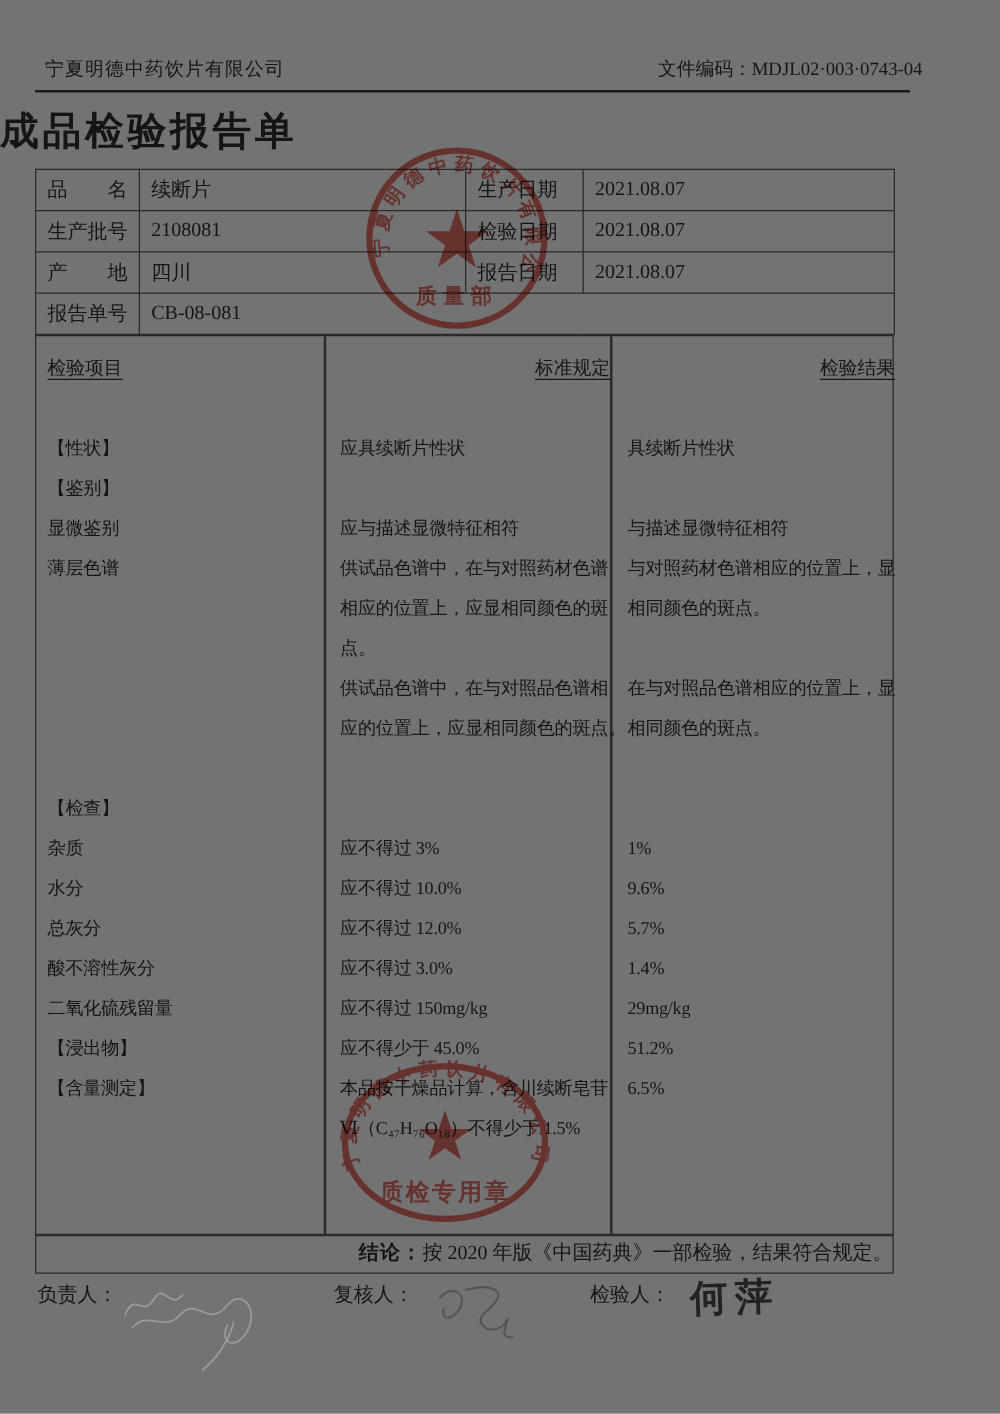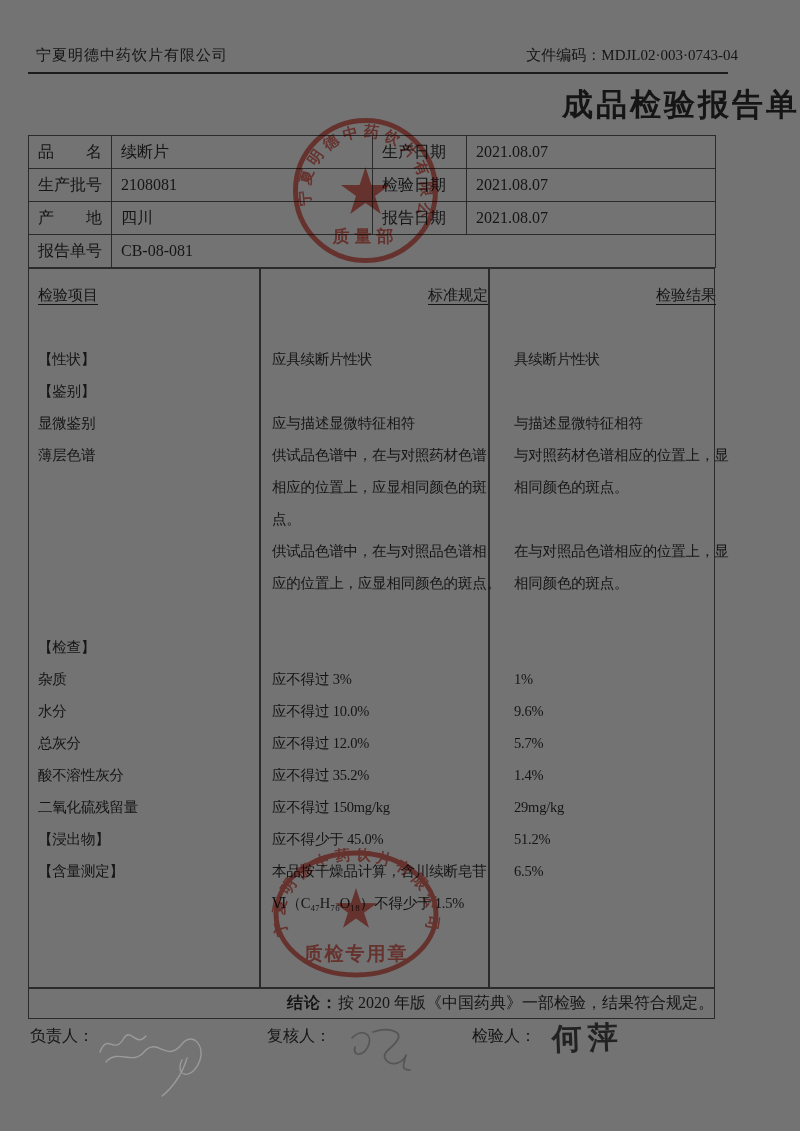--- a/index.html
+++ b/index.html
@@ -4,21 +4,21 @@
 <style>
   html,body{margin:0;padding:0;background:#e8e8e8;}
   .page{
     position:relative;width:800px;height:1131px;margin:0 auto;background:#737373;
     font-family:"Liberation Serif","DejaVu Serif",serif;color:#151515;overflow:hidden;
   }
   
   .company{position:absolute;left:36px;top:46px;font-size:15px;letter-spacing:1px;}
   .doccode{position:absolute;top:46px;right:62px;font-size:15px;}
   .hrule{position:absolute;left:28px;top:72px;width:700px;height:2px;background:#1c1c1c;}
-  .title{position:absolute;left:0;top:84px;width:100%;text-align:right;
+  .title{position:absolute;left:0;top:84px;width:100%;text-align:left;
          font-size:31px;font-weight:bold;letter-spacing:3px;}
   
   .info{position:absolute;left:28px;top:135px;border-collapse:collapse;table-layout:fixed;}
   .info td{border:1.6px solid #2a2a2a;height:32px;font-size:16px;padding:0 0 0 9px;
            vertical-align:middle;white-space:nowrap;overflow:hidden;}
   
   .mt{position:absolute;left:28px;top:268px;width:687px;height:720px;
       border:1.6px solid #2a2a2a;box-sizing:border-box;}
   .mt .vline{position:absolute;top:0;bottom:0;width:1.6px;background:#2a2a2a;}
   .col{position:absolute;top:0;bottom:0;box-sizing:border-box;padding-top:10px;}
@@ -116,27 +116,27 @@
         <div class="tline">供试品色谱中，在与对照药材色谱</div>
         <div class="tline">相应的位置上，应显相同颜色的斑</div>
         <div class="tline">点。</div>
         <div class="tline">供试品色谱中，在与对照品色谱相</div>
         <div class="tline">应的位置上，应显相同颜色的斑点。</div>
         <div class="tline">&nbsp;</div>
         <div class="tline">&nbsp;</div>
         <div class="tline">应不得过 3%</div>
         <div class="tline">应不得过 10.0%</div>
         <div class="tline">应不得过 12.0%</div>
-        <div class="tline">应不得过 35.2%</div>
+        <div class="tline">应不得过 3.0%</div>
         <div class="tline">应不得过 150mg/kg</div>
         <div class="tline">应不得少于 45.0%</div>
         <div class="tline">本品按干燥品计算，含川续断皂苷</div>
         <div class="tline">Ⅵ（C₄₇H₇₆O₁₈）不得少于 1.5%</div>
       </div>
-    <div class="col c3" style="left:461px;width:226px;padding-left:24px;">
+    <div class="col c3" style="left:461px;width:226px;padding-left:12px;">
       <div class="thead"><span class="uline">检验结果</span></div>
     <div class="tline">&nbsp;</div>
         <div class="tline">具续断片性状</div>
         <div class="tline">&nbsp;</div>
         <div class="tline">与描述显微特征相符</div>
         <div class="tline">与对照药材色谱相应的位置上，显</div>
         <div class="tline">相同颜色的斑点。</div>
         <div class="tline">&nbsp;</div>
         <div class="tline">在与对照品色谱相应的位置上，显</div>
         <div class="tline">相同颜色的斑点。</div>

